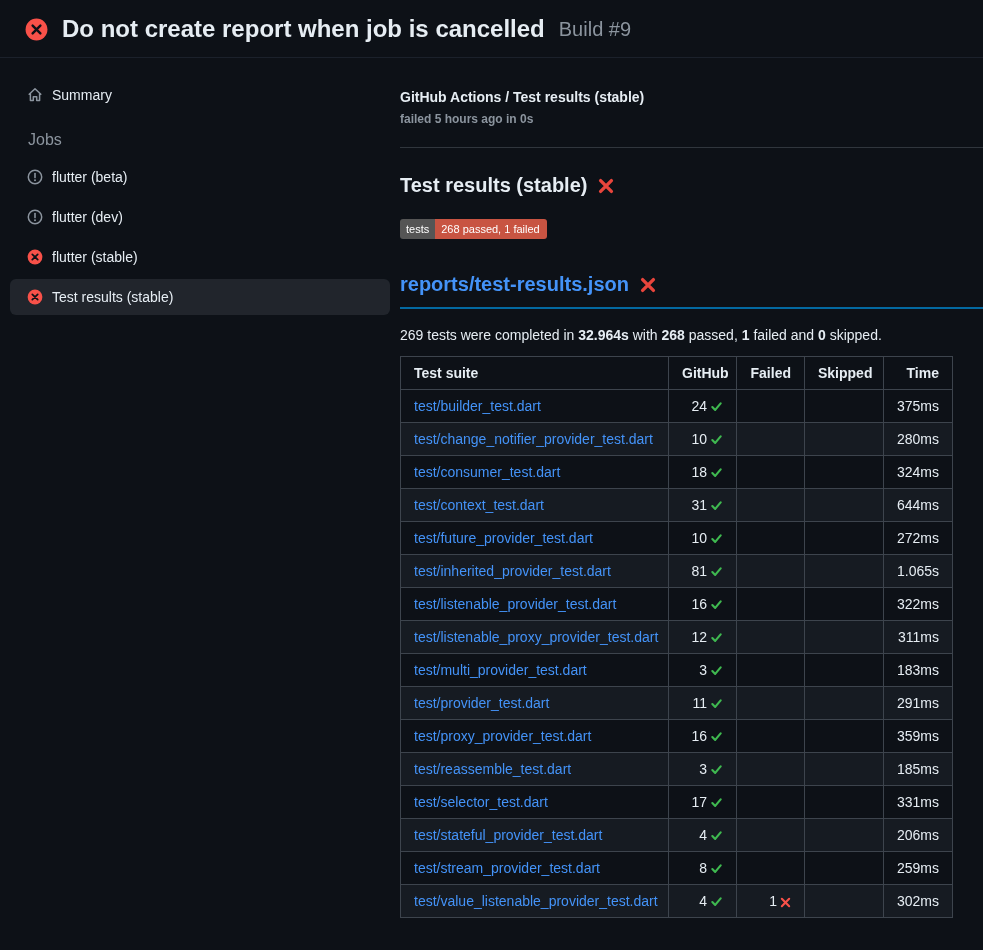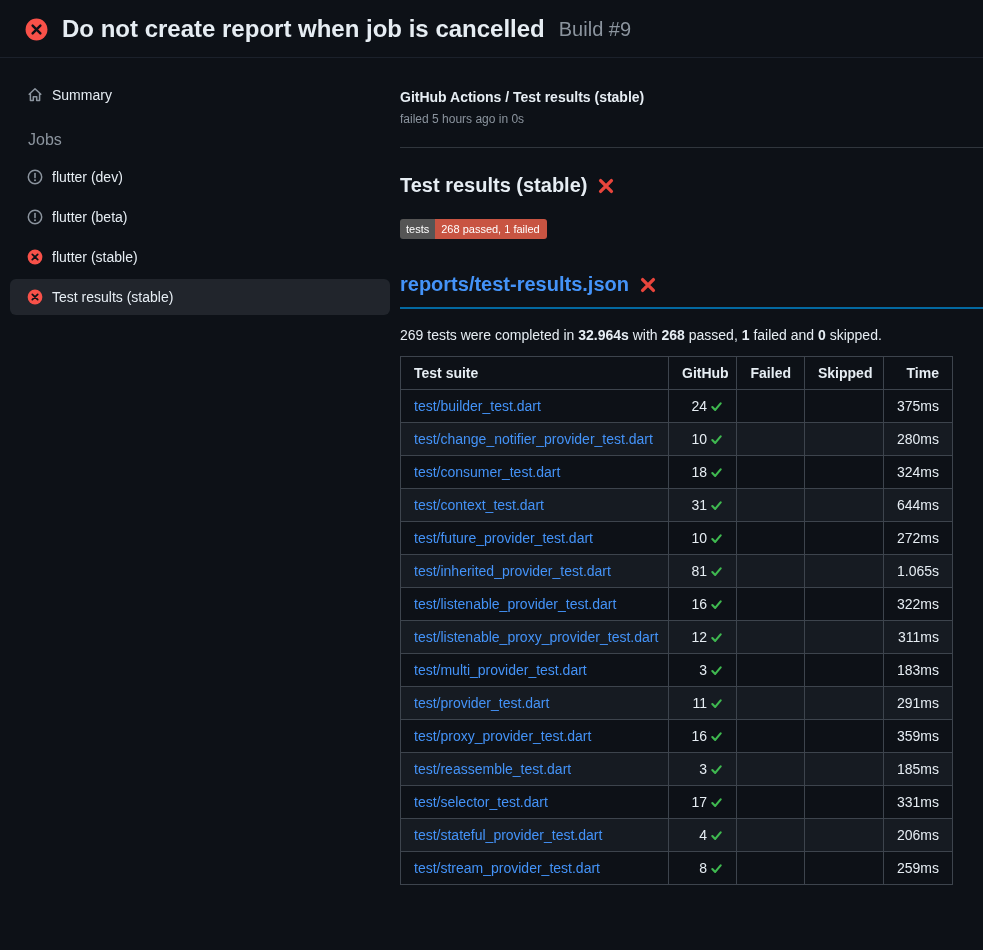--- a/index.html
+++ b/index.html
@@ -32,21 +32,21 @@
     height: 36px; margin: 0 10px 4px 10px; padding: 0 17px;
     border-radius: 6px; font-size: 14px; color: #e6edf3; cursor: pointer;
   }
   .nav-item.selected { background: rgba(177,186,196,0.12); }
   .nav-item .icon { flex: none; }
   .jobs-label { font-size: 16px; color: #8b949e; margin: 18px 0 10px 28px; }
 
   
   .main { flex: 1; padding-top: 31px; min-width: 0; }
   .breadcrumb { font-size: 14px; font-weight: 700; color: #e6edf3; }
-  .status-line { font-size: 12px; color: #8b949e; margin-top: 7px; }
+  .status-line { font-size: 12px; color: #8b949e; margin-top: 7px; font-weight: bold; }
   hr.divider { border: none; border-top: 1px solid #30363d; margin: 21px 0 0 0; }
 
   .section-title {
     margin: 26px 0 0 0; display: flex; align-items: center; gap: 10px;
     font-size: 20px; font-weight: 700; color: #e6edf3;
   }
 
   .badge {
     display: inline-flex; margin-top: 22px; border-radius: 3px; overflow: hidden;
     font-size: 11px; line-height: 11px; color: #ffffff; white-space: nowrap;
@@ -103,30 +103,30 @@
     </div>
     <div class="jobs-label">Jobs</div>
     <div id="jobs-list">
         <div class="nav-item">
     <svg class="icon" width="16" height="16" viewBox="0 0 16 16">
       <circle cx="8" cy="8" r="6.7" fill="none" stroke="#8b949e" stroke-width="1.5"></circle>
       <path d="M8 4.6 V8.6" stroke="#8b949e" stroke-width="1.6" stroke-linecap="round"></path>
       <circle cx="8" cy="11.2" r="1" fill="#8b949e"></circle>
     </svg>
 
-    <span>flutter (dev)</span>
+    <span>flutter (beta)</span>
   </div>
         <div class="nav-item">
     <svg class="icon" width="16" height="16" viewBox="0 0 16 16">
       <circle cx="8" cy="8" r="6.7" fill="none" stroke="#8b949e" stroke-width="1.5"></circle>
       <path d="M8 4.6 V8.6" stroke="#8b949e" stroke-width="1.6" stroke-linecap="round"></path>
       <circle cx="8" cy="11.2" r="1" fill="#8b949e"></circle>
     </svg>
 
-    <span>flutter (beta)</span>
+    <span>flutter (dev)</span>
   </div>
         <div class="nav-item">
 
     <svg class="icon" width="16" height="16" viewBox="0 0 16 16">
       <circle cx="8" cy="8" r="7.4" fill="#f85149"></circle>
       <path d="M5.3 5.3 L10.7 10.7 M10.7 5.3 L5.3 10.7" stroke="#0d1117" stroke-width="1.7" stroke-linecap="round"></path>
     </svg>
     <span>flutter (stable)</span>
   </div>
         <div class="nav-item selected">
@@ -314,16 +314,27 @@
   </tr>
           <tr>
     <td><a class="suite-link">test/stream_provider_test.dart</a></td>
     <td class="num"><span>8</span><svg class="check" width="13" height="13" viewBox="0 0 14 14">
                 <path d="M2.5 7.6 L5.6 10.7 L11.5 3.6" fill="none" stroke="#3fb950" stroke-width="2.3" stroke-linecap="round" stroke-linejoin="round"></path>
               </svg></td>
     <td class="num"></td>
     <td class="num"></td>
     <td class="num">259ms</td>
   </tr>
+          <tr>
+    <td><a class="suite-link">test/value_listenable_provider_test.dart</a></td>
+    <td class="num"><span>4</span><svg class="check" width="13" height="13" viewBox="0 0 14 14">
+                <path d="M2.5 7.6 L5.6 10.7 L11.5 3.6" fill="none" stroke="#3fb950" stroke-width="2.3" stroke-linecap="round" stroke-linejoin="round"></path>
+              </svg></td>
+    <td class="num"><span>1</span><svg class="cross" width="11" height="11" viewBox="0 0 12 12">
+                <path d="M2 2 L10 10 M10 2 L2 10" stroke="#f85149" stroke-width="2.3" stroke-linecap="round"></path>
+              </svg></td>
+    <td class="num"></td>
+    <td class="num">302ms</td>
+  </tr>
         </tbody>
     </table>
   </main>
 </div>
 
 </body></html>

